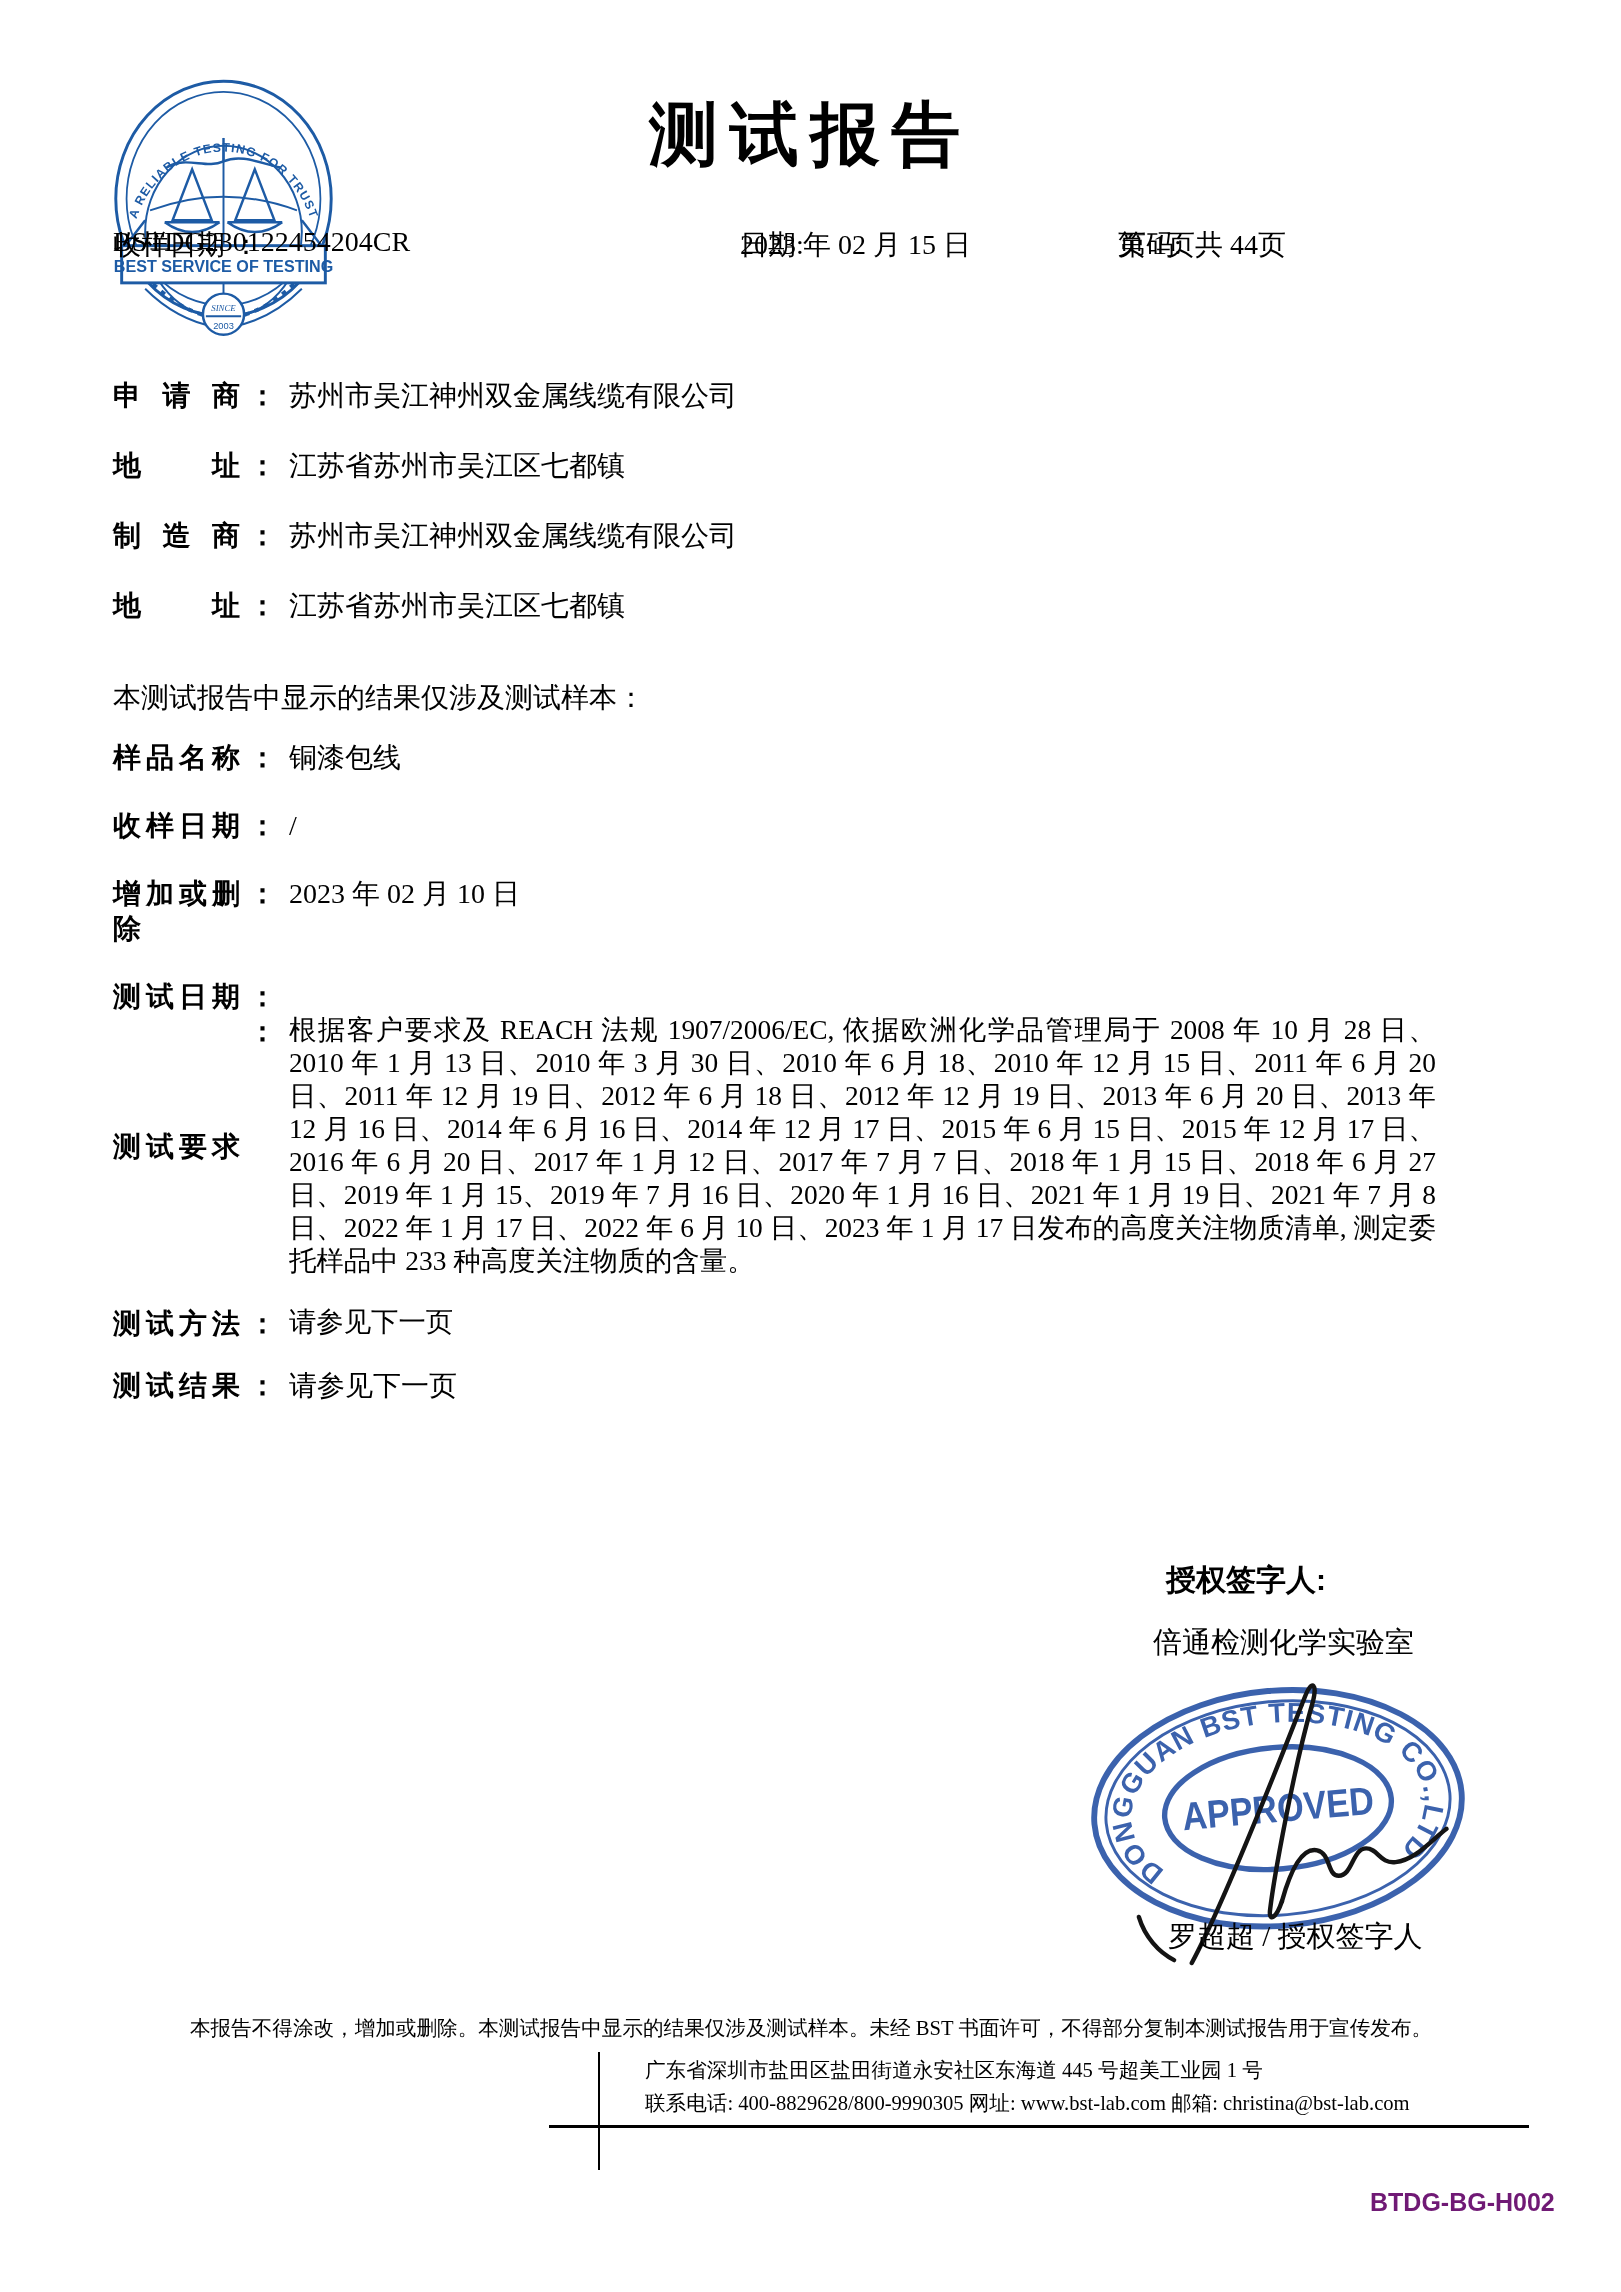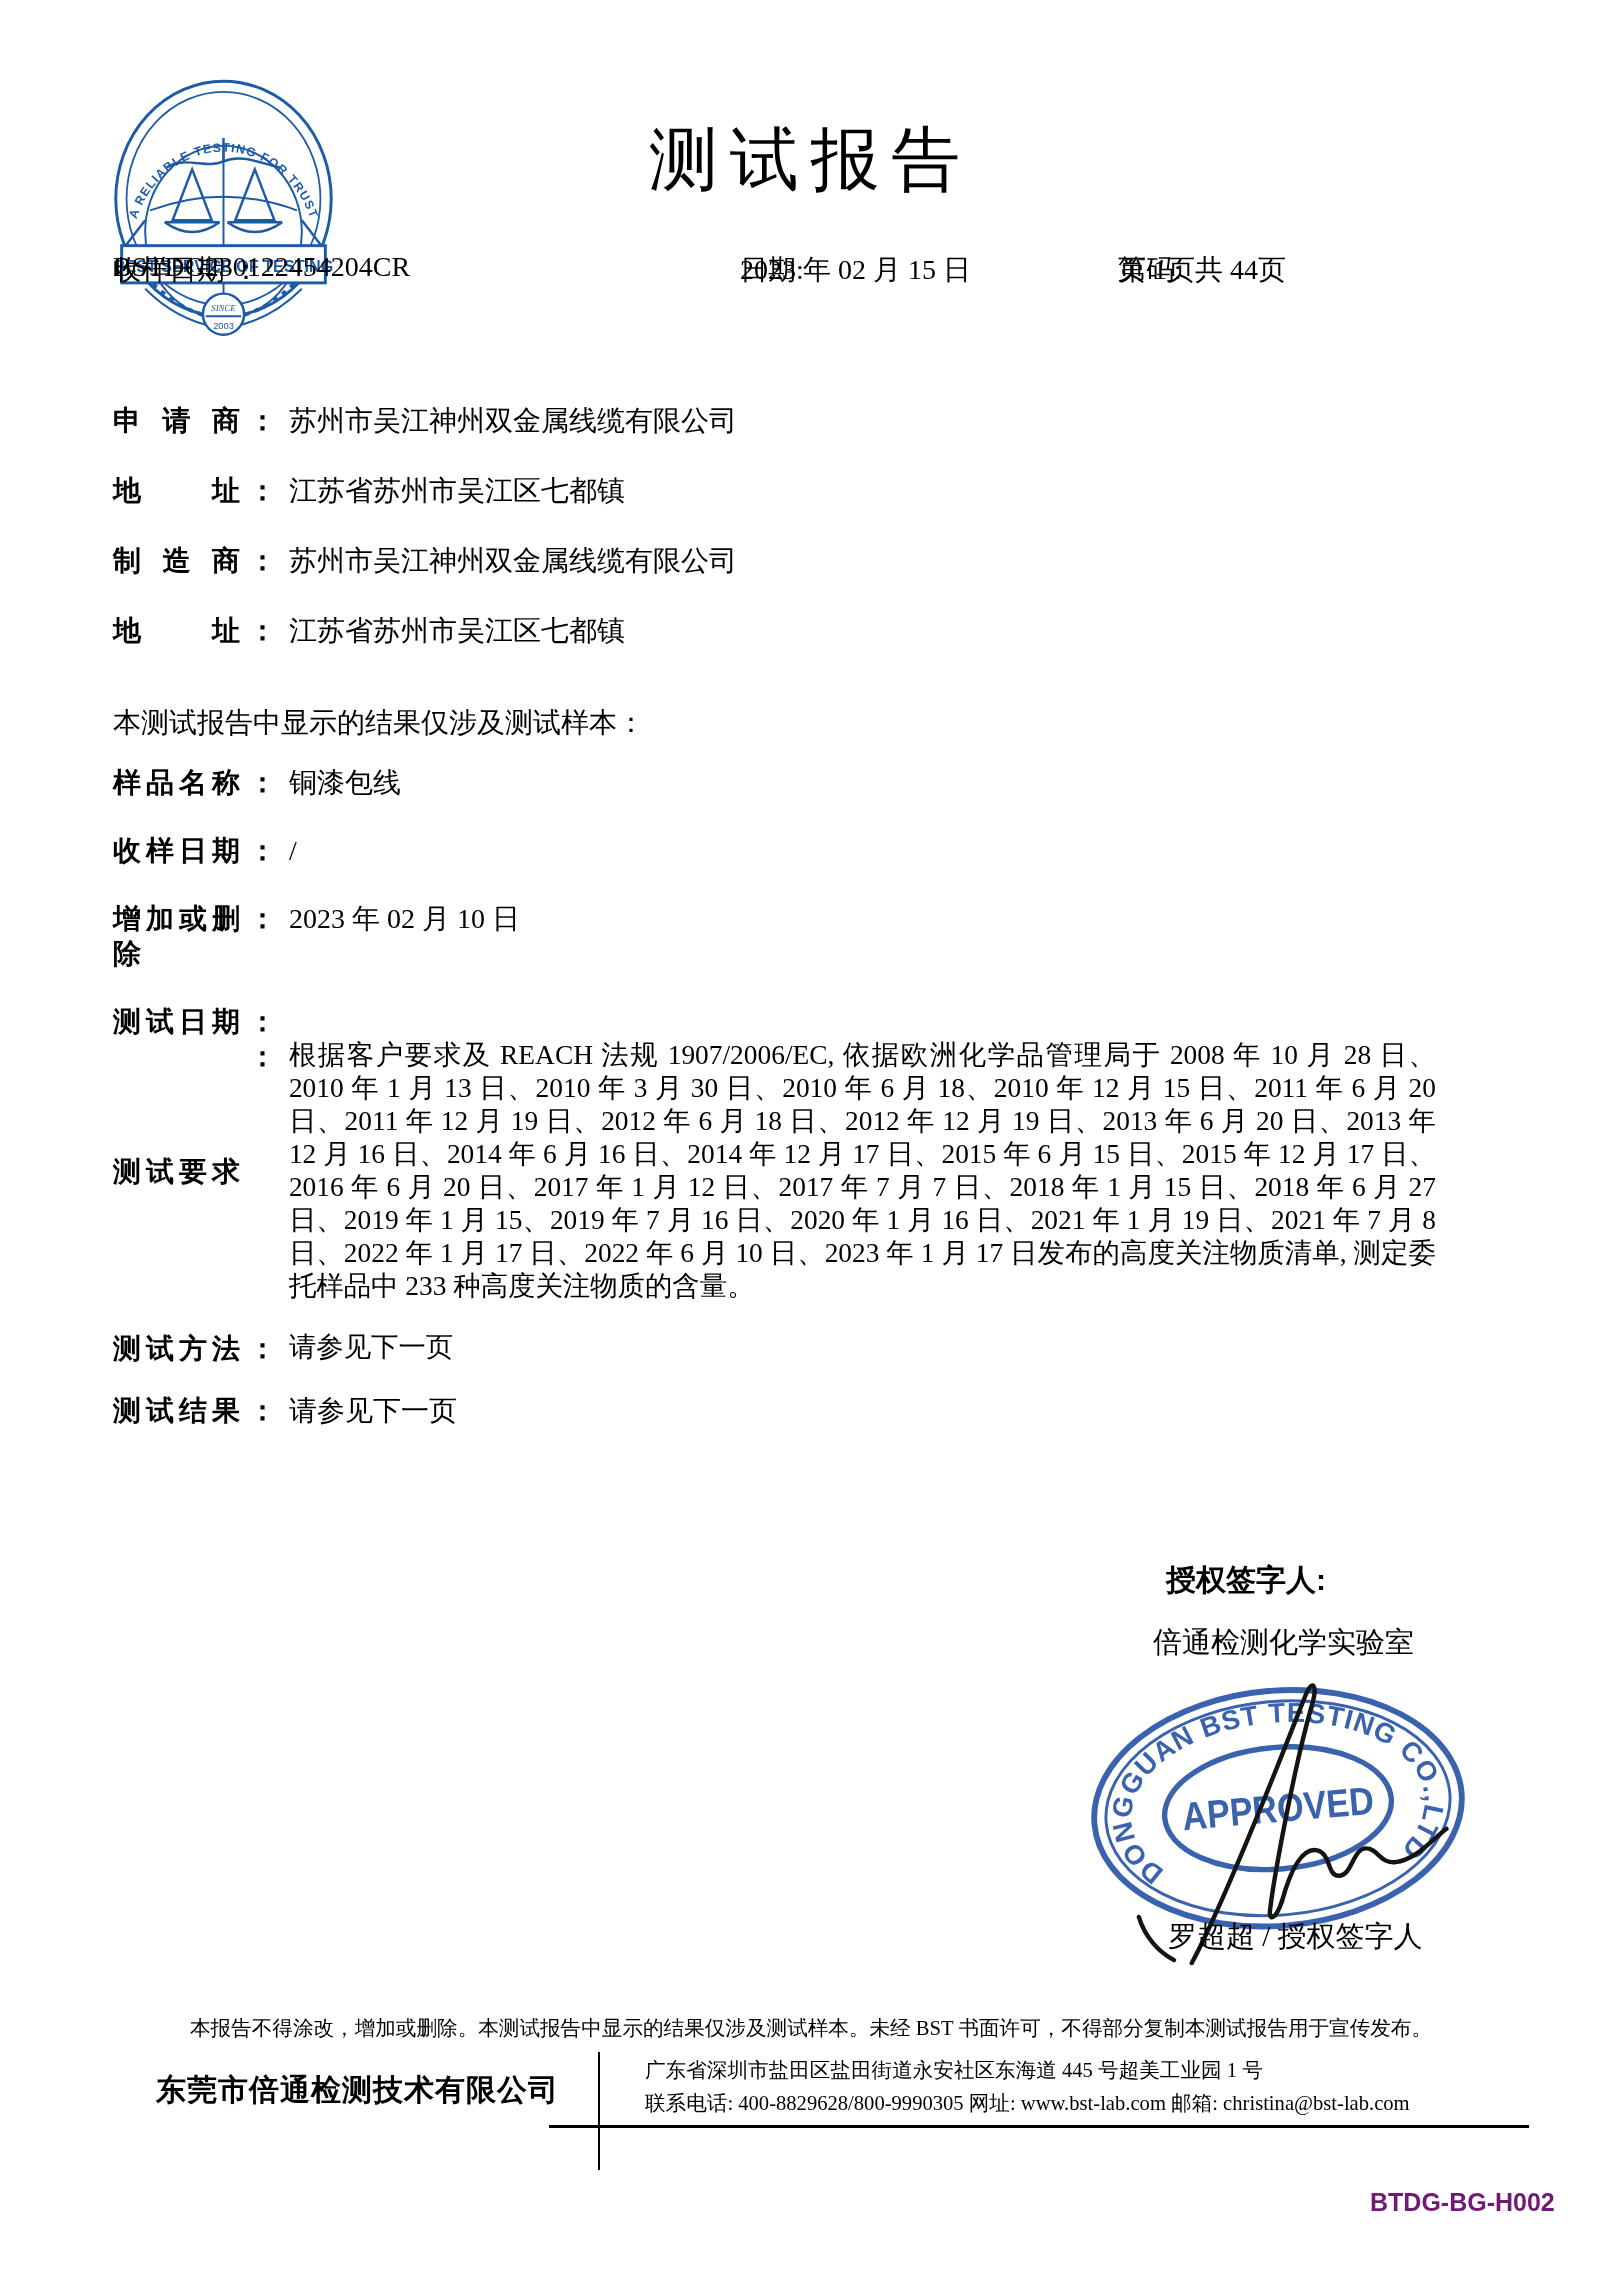--- a/index.html
+++ b/index.html
@@ -2,21 +2,21 @@
 <html><head>
 <meta charset="utf-8">
 <style>
   html,body{margin:0;padding:0;background:#e8e8e8;}
   .page{position:relative;width:1621px;height:2293px;background:#ffffff;margin:0 auto;
         font-family:"Liberation Serif","DejaVu Serif",serif;color:#000;overflow:hidden;}
   .content{padding:0 113px;}
 
   
   .logo{position:absolute;left:106px;top:73px;width:235px;height:267px;}
-  .title{margin:0;padding-top:116px;text-align:center;font-size:69px;font-weight:normal;
+  .title{margin:0;padding-top:91px;text-align:center;font-size:69px;font-weight:bold;
          letter-spacing:11.8px;line-height:1.3;}
   .meta{position:relative;height:39px;margin-top:45px;font-size:28px;}
   .meta span{position:absolute;top:0;white-space:nowrap;}
   .meta .m-report{left:0;}
   .meta .m-date{left:627px;}
   .meta .m-page{left:1005px;}
 
   
   .rows{margin-top:113px;}
   .row{display:flex;font-size:28px;line-height:35px;margin-bottom:35px;}
@@ -204,21 +204,20 @@
       <path d="M112,303 C150,232 212,70 228,30 C234,14 242,16 234,42 C216,105 196,215 192,248 C190,262 198,258 204,240"></path>
       <path d="M204,240 C214,204 226,185 240,188 C254,191 250,214 262,214 C276,214 276,186 290,186 C302,186 304,202 320,200 C340,198 356,178 372,166"></path>
       <path d="M58,256 C64,276 78,292 94,300"></path>
     </g>
   </svg>
 
   <div class="sig-name">罗超超 / 授权签字人</div>
 
   <div class="disclaimer">本报告不得涂改，增加或删除。本测试报告中显示的结果仅涉及测试样本。未经 BST 书面许可，不得部分复制本测试报告用于宣传发布。</div>
 
-  <div class="f-company">东莞市倍通检测技术有限公司</div>
   <div class="f-vline"></div>
   <div class="f-right">
     <div>广东省深圳市盐田区盐田街道永安社区东海道 445 号超美工业园 1 号</div>
     <div>联系电话: 400-8829628/800-9990305 网址: www.bst-lab.com 邮箱: christina@bst-lab.com</div>
   </div>
   <div class="f-hline"></div>
   <div class="doc-code">BTDG-BG-H002</div>
 
 </div>
 

